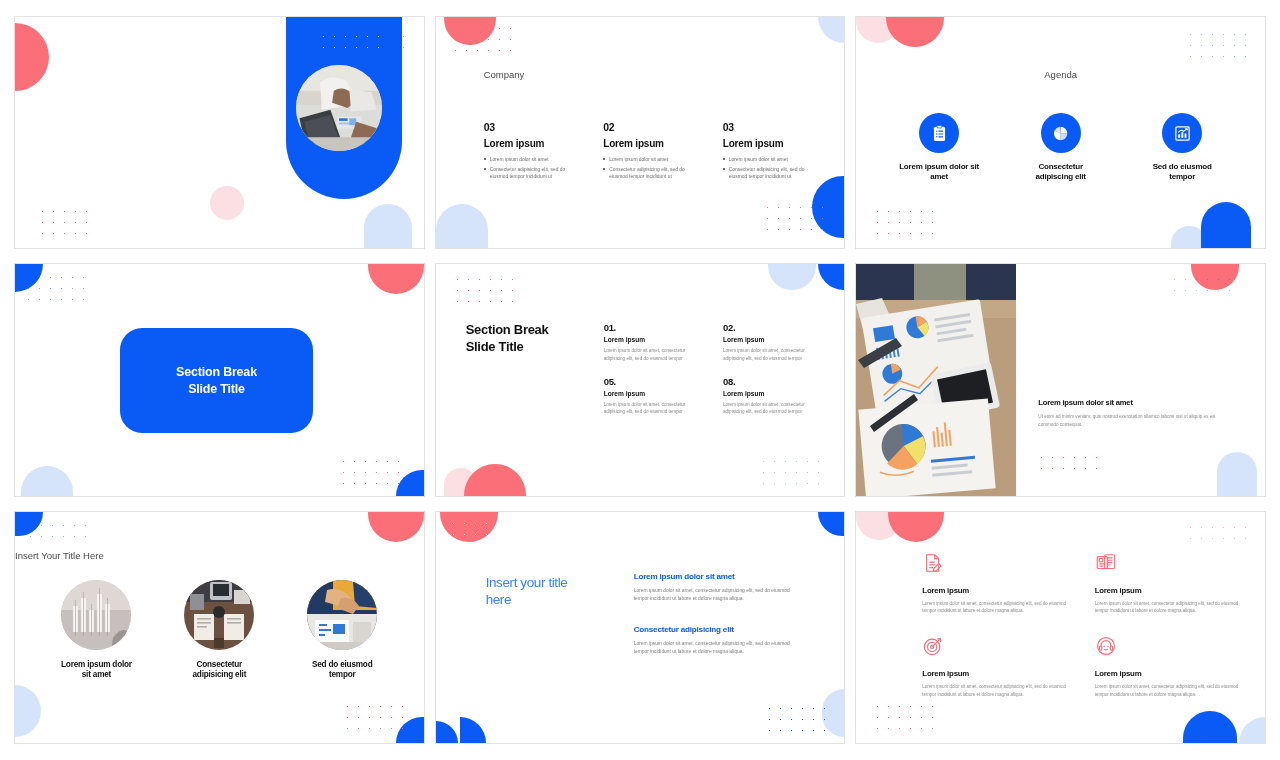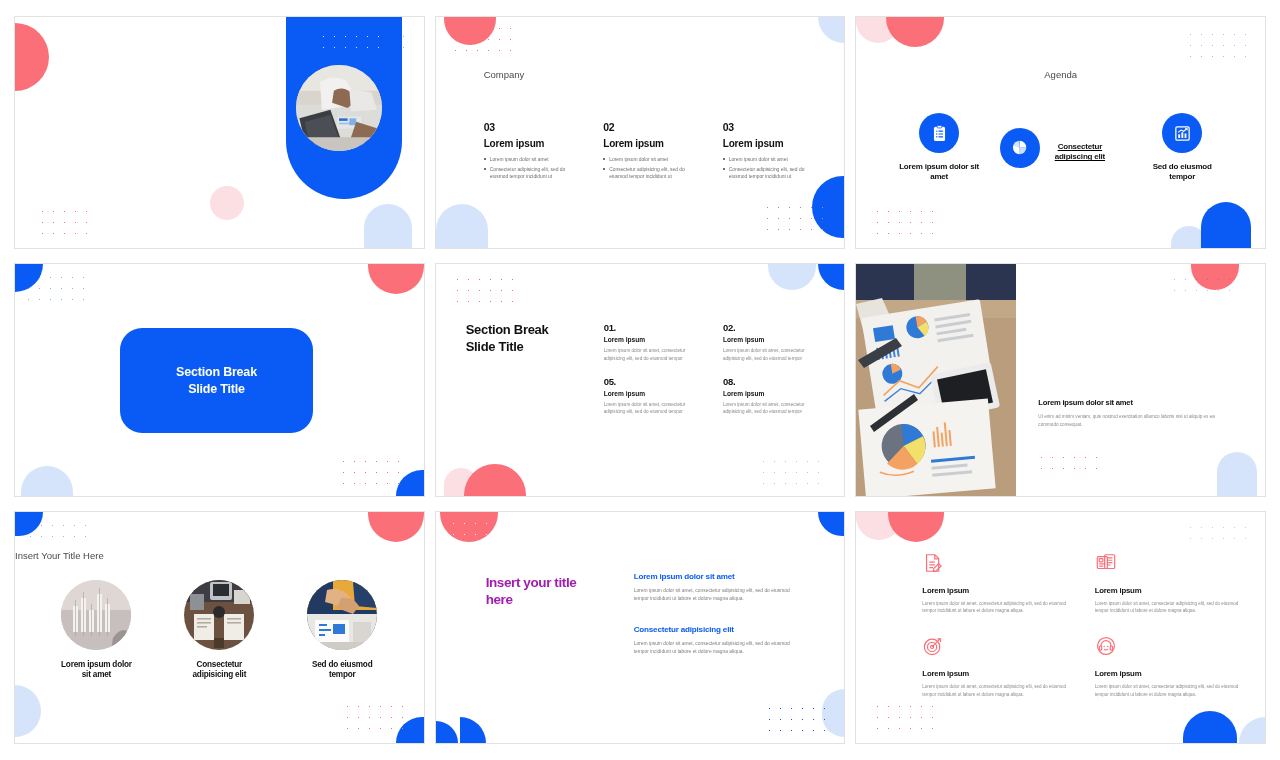--- a/index.html
+++ b/index.html
@@ -91,21 +91,21 @@
   .q-head { font-size: 6.6px; font-weight: 700; color: #111; margin-top: 3px; }
   .q-body { font-size: 4.6px; color: #8a8a8a; line-height: 1.6; margin-top: 4px; }
 
   .intro-title { font-size: 13.5px; font-weight: 700; color: #111; letter-spacing:-.4px;}
   .intro-body  { font-size: 4.6px; color: #8c8c8c; line-height: 1.7; margin-top: 6px; }
   .intro-sub   { font-size: 7.6px; font-weight: 700; color: #111; letter-spacing:-.2px;}
 
   .photo-circle { border-radius: 50%; overflow: hidden; position: relative; }
   .pc-label { margin-top: 10px; font-size: 8.2px; font-weight: 700; color:#111; text-align:center; line-height:1.32; letter-spacing:-.2px;}
 
-  .ti-title { font-size: 13.5px; font-weight: 700; color: #a21caf; line-height: 1.3; letter-spacing:-.4px;}
+  .ti-title { font-size: 13.5px; font-weight: 400; color: #3b82f6; line-height: 1.3; letter-spacing:-.4px;}
   .ti-head  { font-size: 8.1px; font-weight: 700; color: #0a5bf5; letter-spacing:-.2px;}
   .ti-body  { font-size: 4.9px; color: #7e7e7e; line-height: 1.65; margin-top: 6px; }
 
   .f-head { font-size: 7.8px; font-weight: 700; color: #111; margin-top: 8px; letter-spacing:-.2px;}
   .f-body { font-size: 4.5px; color: #8c8c8c; line-height: 1.7; margin-top: 5px; }
 
   .clip-arch-b { border-radius: 0 0 999px 999px; }
   .half-top    { border-radius: 999px 999px 0 0; }
   .half-bottom { border-radius: 0 0 999px 999px; }
   .half-right  { border-radius: 0 999px 999px 0; }
@@ -207,21 +207,21 @@
             <circle cx="8.6" cy="9" r="0.9" fill="#0a5bf5"></circle>
             <rect x="10.6" y="8.3" width="6" height="1.4" rx=".7" fill="#0a5bf5"></rect>
             <circle cx="8.6" cy="12.6" r="0.9" fill="#0a5bf5"></circle>
             <rect x="10.6" y="11.9" width="6" height="1.4" rx=".7" fill="#0a5bf5"></rect>
             <circle cx="8.6" cy="16.2" r="0.9" fill="#0a5bf5"></circle>
             <rect x="10.6" y="15.5" width="6" height="1.4" rx=".7" fill="#0a5bf5"></rect>
           </svg>
         </div>
         <div class="icon-label" style="max-width:80px;">Lorem ipsum dolor sit amet</div>
       </div>
-      <div style="flex:1;display:flex;flex-direction:row;align-items:center;text-decoration:underline;">
+      <div style="flex:1;display:flex;flex-direction:column;align-items:center;">
         <div class="icon-circle">
           <svg width="19" height="19" viewBox="0 0 24 24">
             <path d="M12 3.4 A8.6 8.6 0 0 1 20.6 12 L12 12 Z" fill="#fff"></path>
             <path d="M12 12 L20.6 12 A8.6 8.6 0 0 1 12 20.6 Z" fill="#fff" opacity=".8"></path>
             <path d="M12 12 L12 20.6 A8.6 8.6 0 0 1 4.6 8.3 Z" fill="#fff"></path>
             <path d="M12 12 L4.6 8.3 A8.6 8.6 0 0 1 11 3.45 Z" fill="#fff" opacity=".85"></path>
           </svg>
         </div>
         <div class="icon-label" style="max-width:80px;">Consectetur adipiscing elit</div>
       </div>

